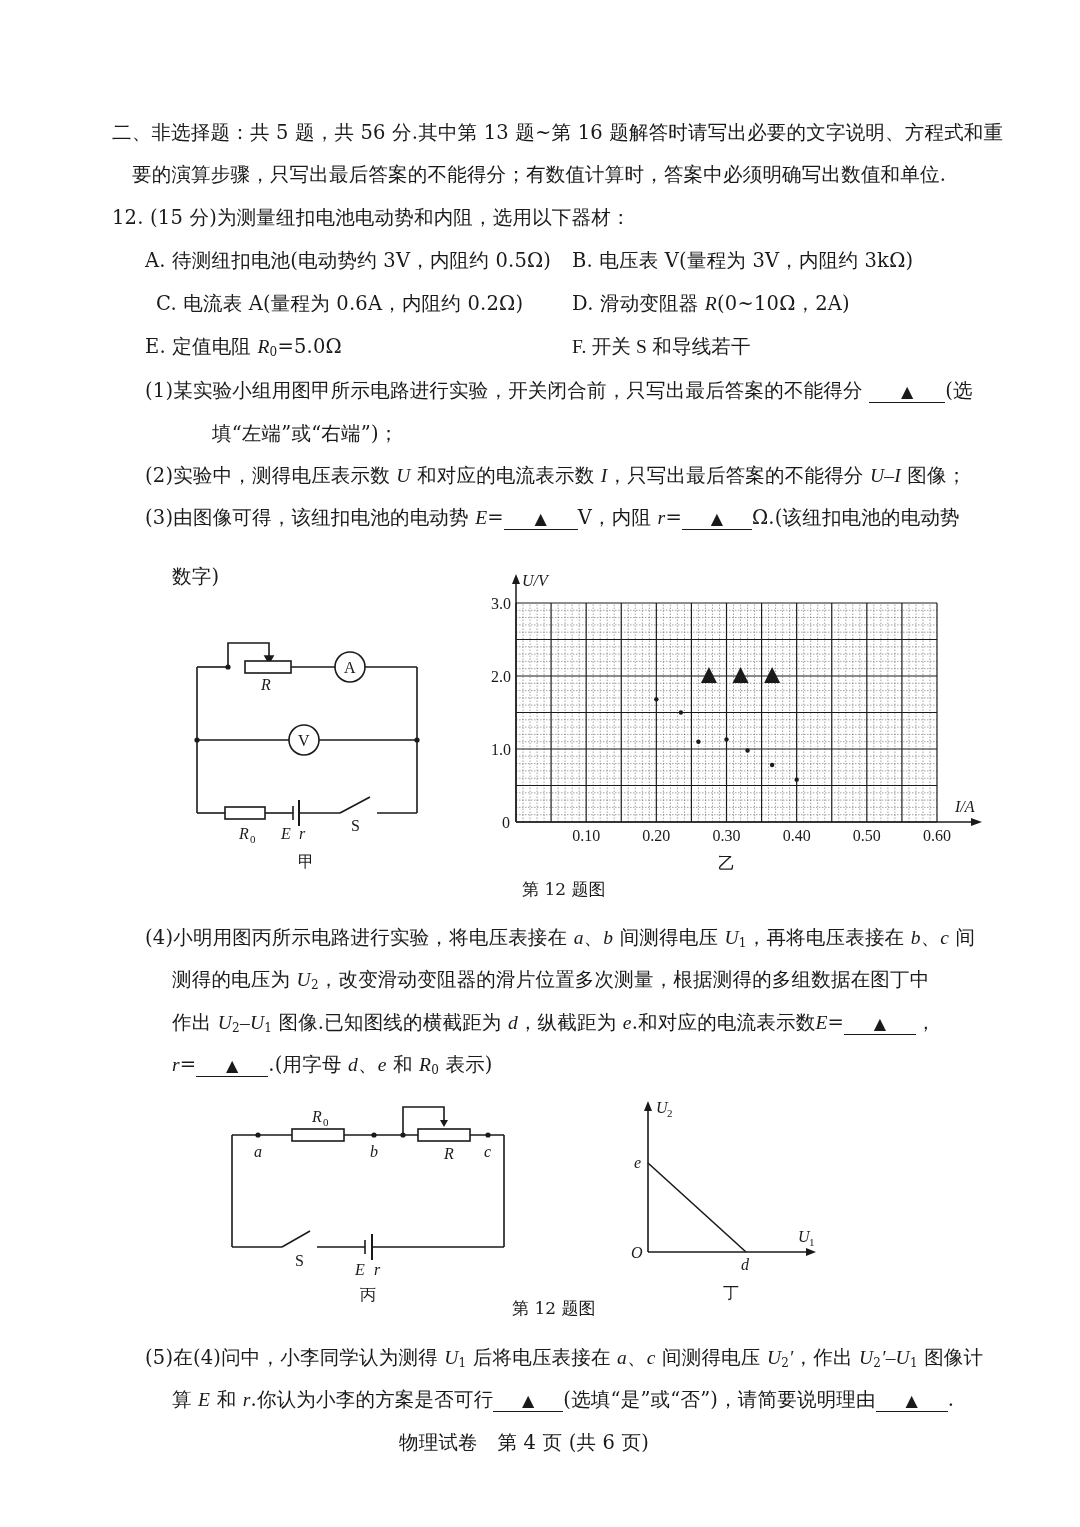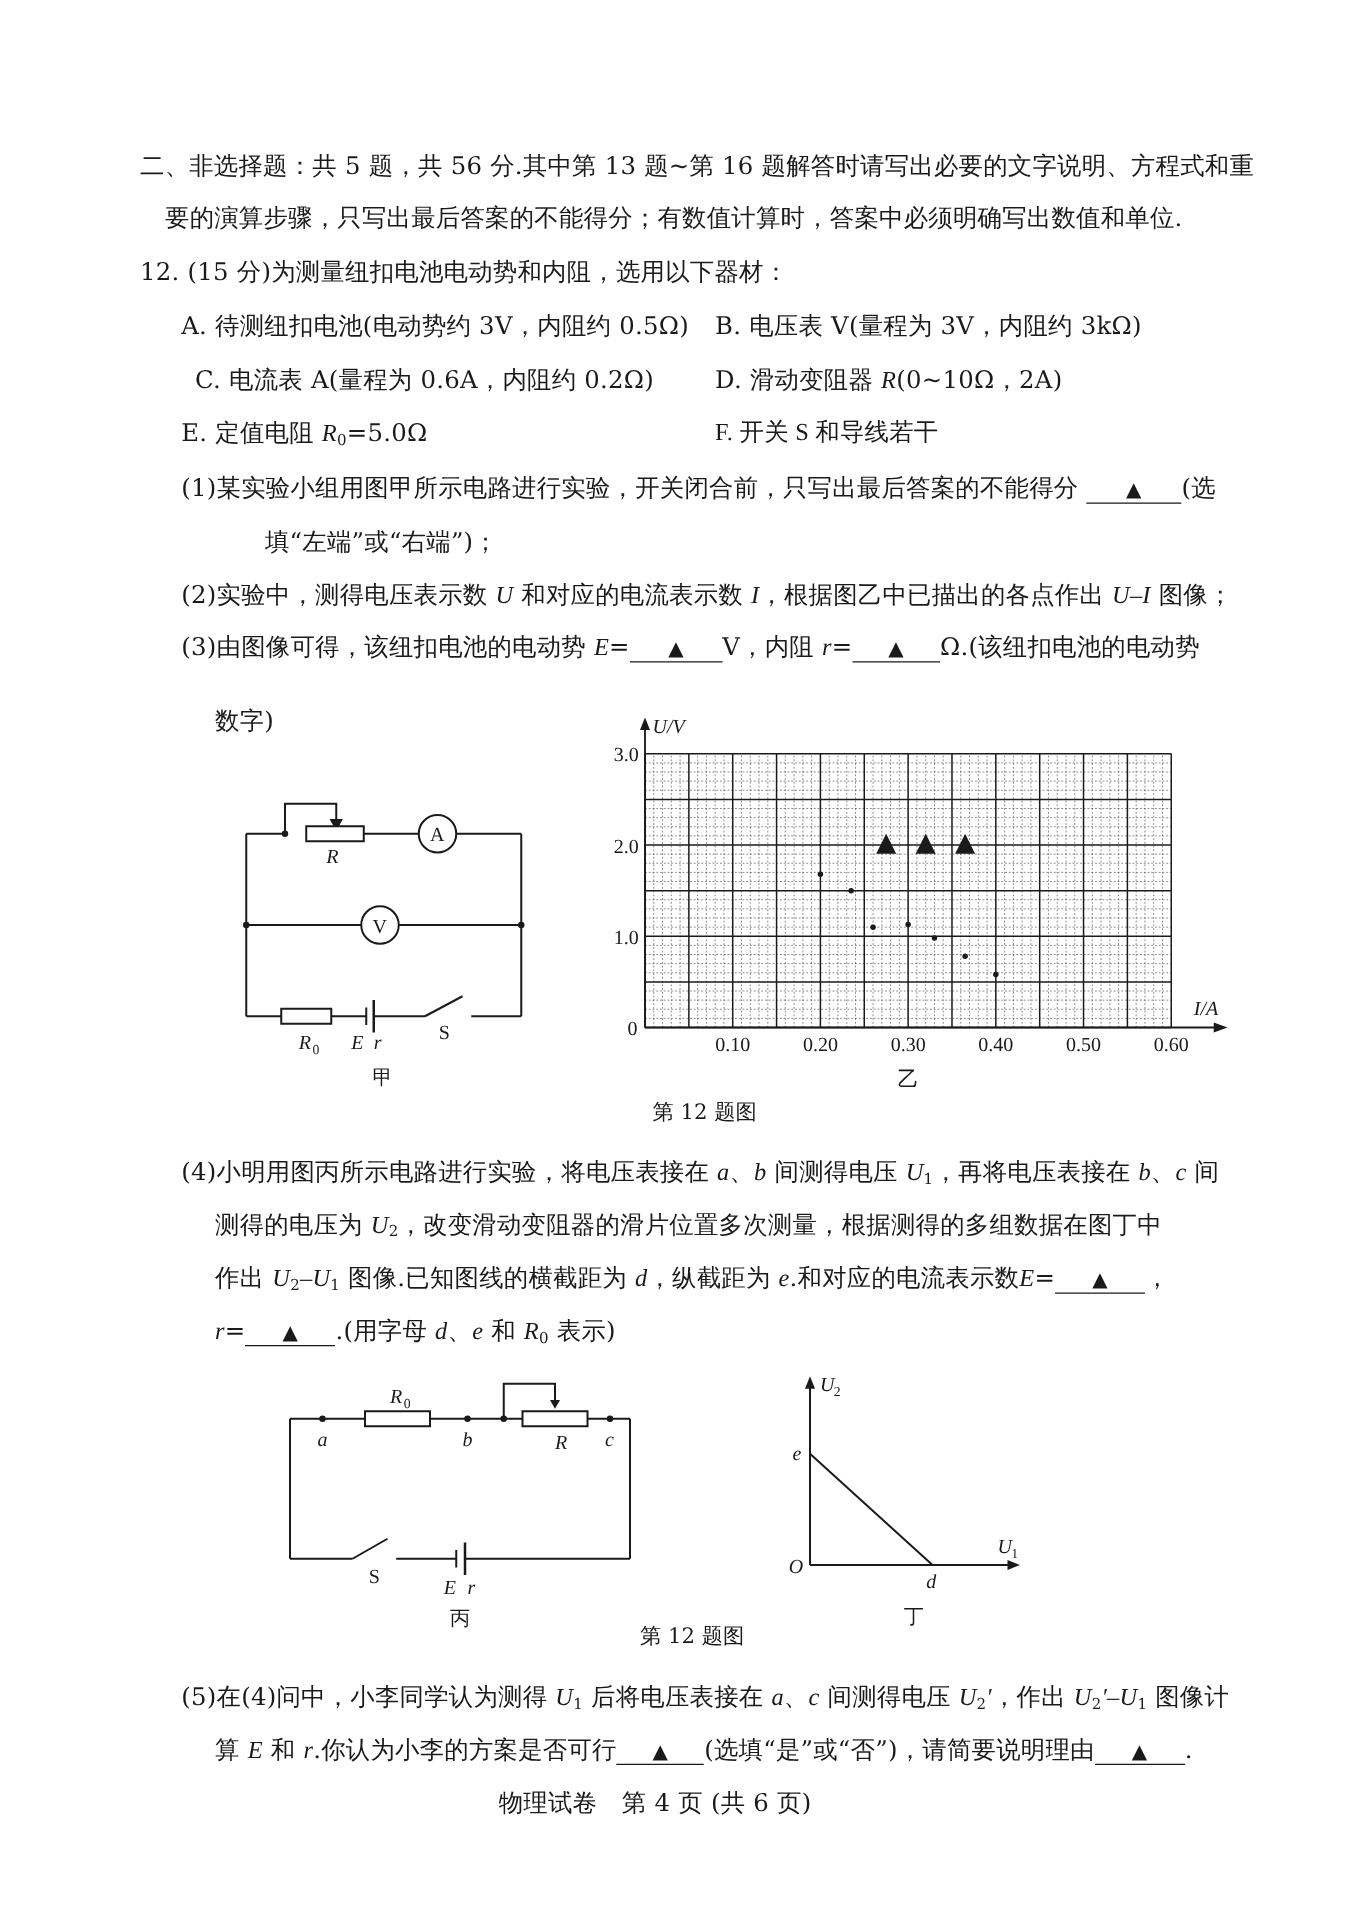--- a/index.html
+++ b/index.html
@@ -53,21 +53,21 @@
   <span>F.</span> <span>开关 S 和导线若干</span>
 </div>
 
 <div class="line" style="left:145px; top:378px;">
   <span>(1)</span><span>某实验小组用图甲所示电路进行实验，开关闭合前，只写出最后答案的不能得分</span>
   <span class="blank" style="width:76px;"><span class="tri">▲</span></span><span>(选</span>
 </div>
 <div class="line" style="left:172px; top:421px;margin-left:40px;">填“左端”或“右端”)；</div>
 
 <div class="line" style="left:145px; top:463px;">
-  <span>(2)</span><span>实验中，测得电压表示数 </span><span class="it">U</span><span> 和对应的电流表示数 </span><span class="it">I</span><span>，根据图乙中已描出的各点作出 </span><span class="it">U–I</span><span> 图像；</span>
+  <span>(2)</span><span>实验中，测得电压表示数 </span><span class="it">U</span><span> 和对应的电流表示数 </span><span class="it">I</span><span>，只写出最后答案的不能得分 </span><span class="it">U–I</span><span> 图像；</span>
 </div>
 
 <div class="line" style="left:145px; top:505px;">
   <span>(3)</span><span>由图像可得，该纽扣电池的电动势 </span><span class="it">E</span><span>=</span><span class="blank" style="width:74px;"><span class="tri">▲</span></span><span>V，内阻 </span><span class="it">r</span><span>=</span><span class="blank" style="width:70px;"><span class="tri">▲</span></span><span>Ω.(该纽扣电池的电动势</span>
 </div>
 <div class="line" style="left:172px; top:564px;">数字)</div>
 
 <svg class="fig" style="left:185px; top:630px;" width="250" height="250" viewBox="0 0 250 250">
   <g stroke="#1a1a1a" stroke-width="1.6" fill="none">
 

